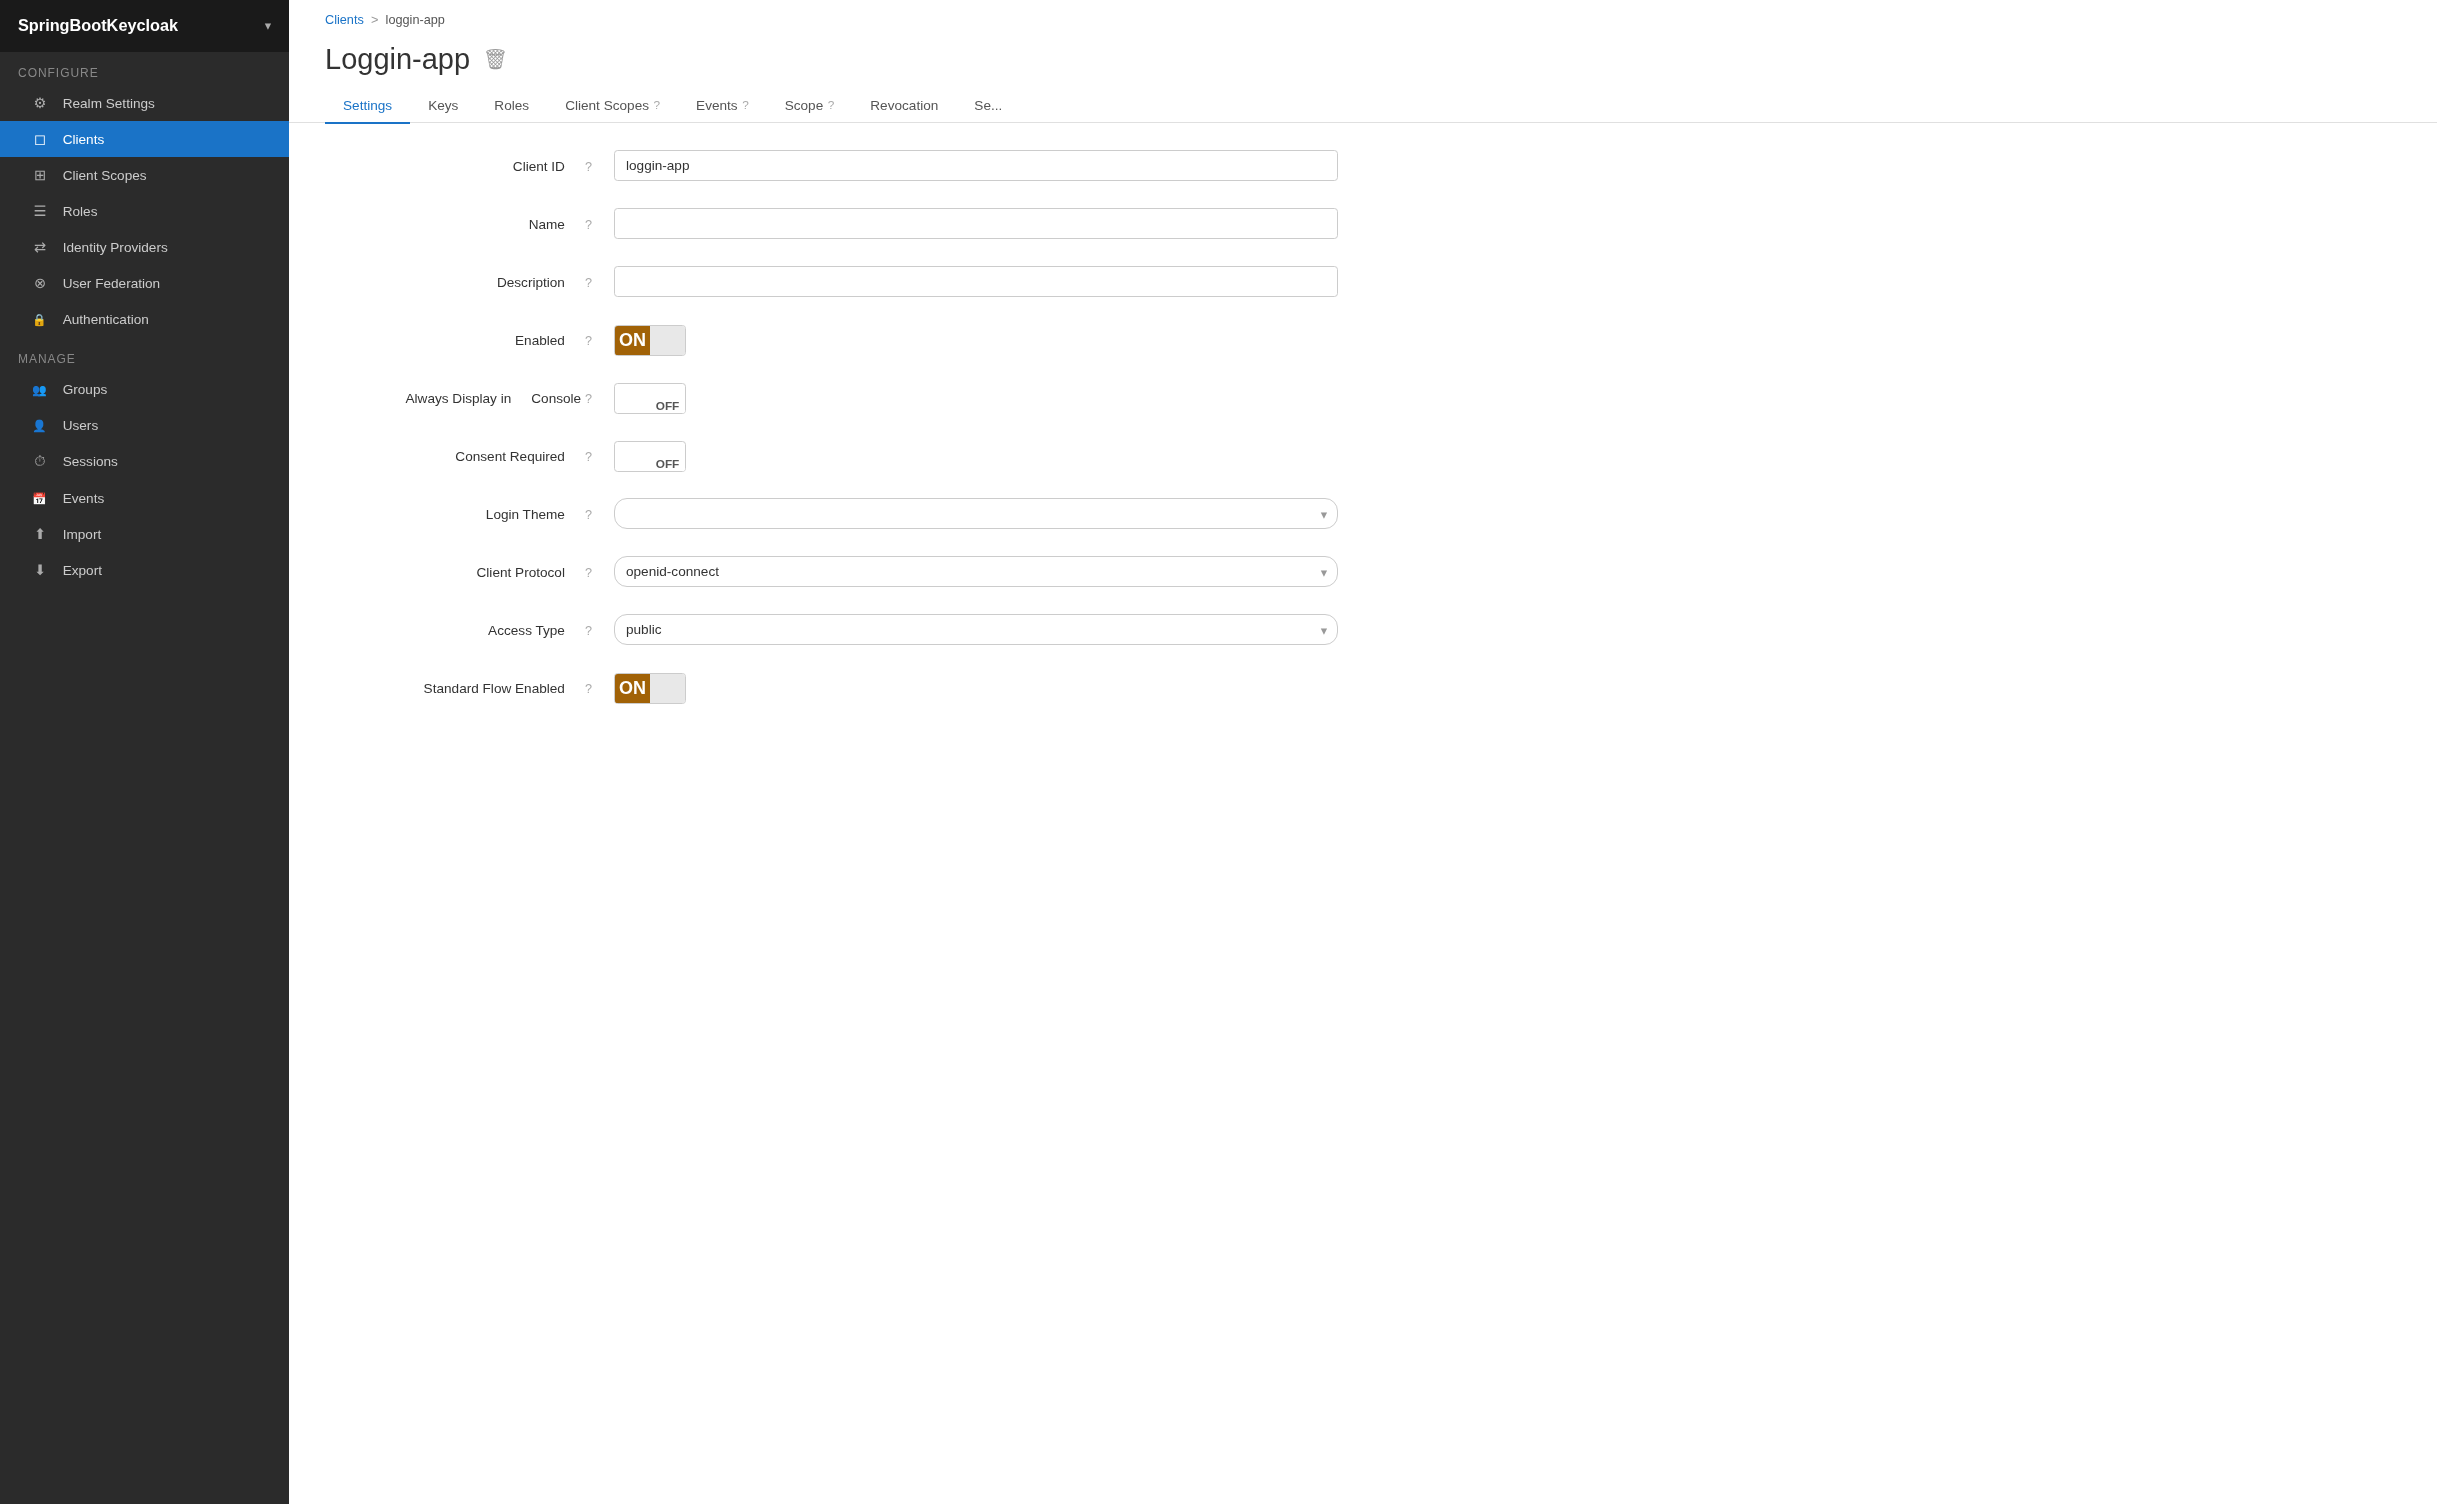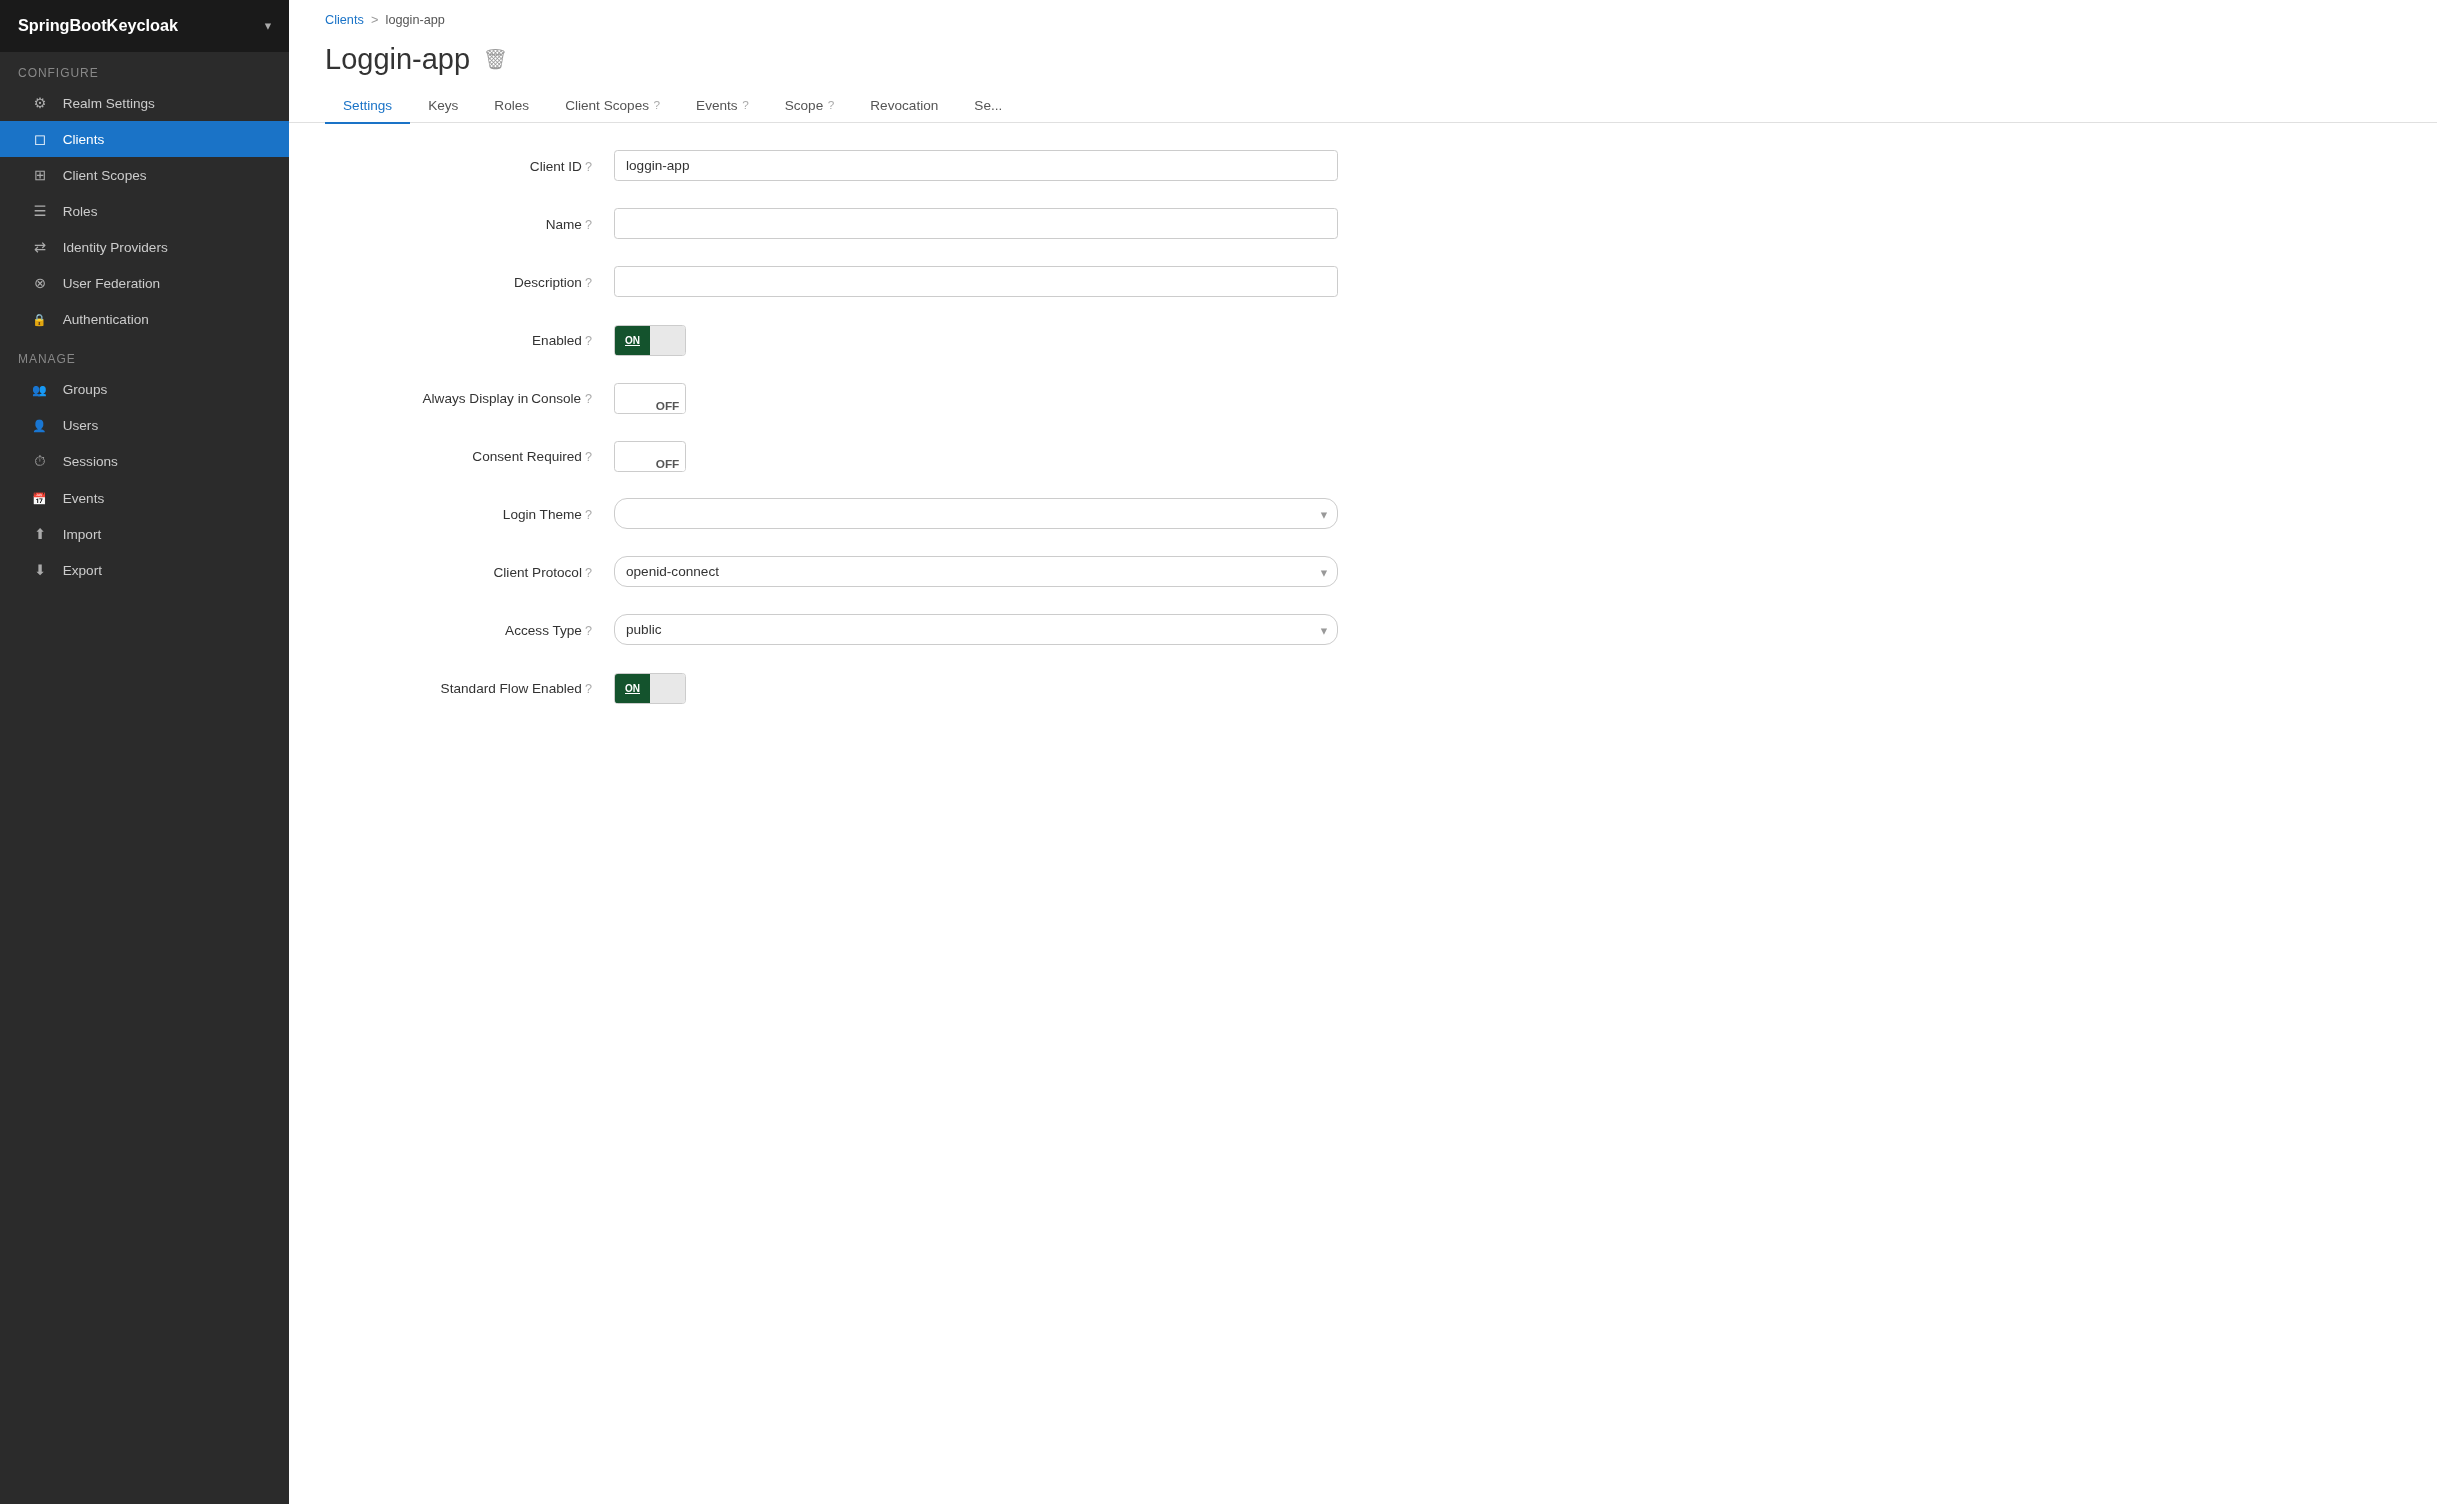--- a/index.html
+++ b/index.html
@@ -147,21 +147,21 @@
       width: 289px;
       min-width: 289px;
       text-align: right;
       padding-right: 22px;
       padding-top: 9px;
       font-size: 13.6px;
       color: #333;
       display: flex;
       align-items: flex-start;
       justify-content: flex-end;
-      gap: 3px;
+      gap: 20px;
     }
     .form-label-multiline {
       flex-direction: row;
       align-items: flex-end;
       text-align: right;
     }
     .help-icon {
       color: #aaa;
       font-size: 12.7px;
       cursor: pointer;
@@ -191,28 +191,27 @@
       display: flex;
       width: 72px;
       height: 31px;
       border-radius: 3.6px;
       overflow: hidden;
       border: 0.9px solid #ccc;
       cursor: pointer;
     }
     .toggle-on {
       flex: 1;
-      background: #14532d;
+      background: #a16207;
       color: #fff;
-      font-size: 10px;
+      font-size: 18px;
       font-weight: 700;
       display: flex;
       align-items: center;
       justify-content: center;
-      text-decoration: underline;
     }
     .toggle-off-inactive {
       flex: 1;
       background: #e8e8e8;
       color: #aaa;
       font-size: 11.8px;
       display: flex;
       align-items: center;
       justify-content: center;
     }

